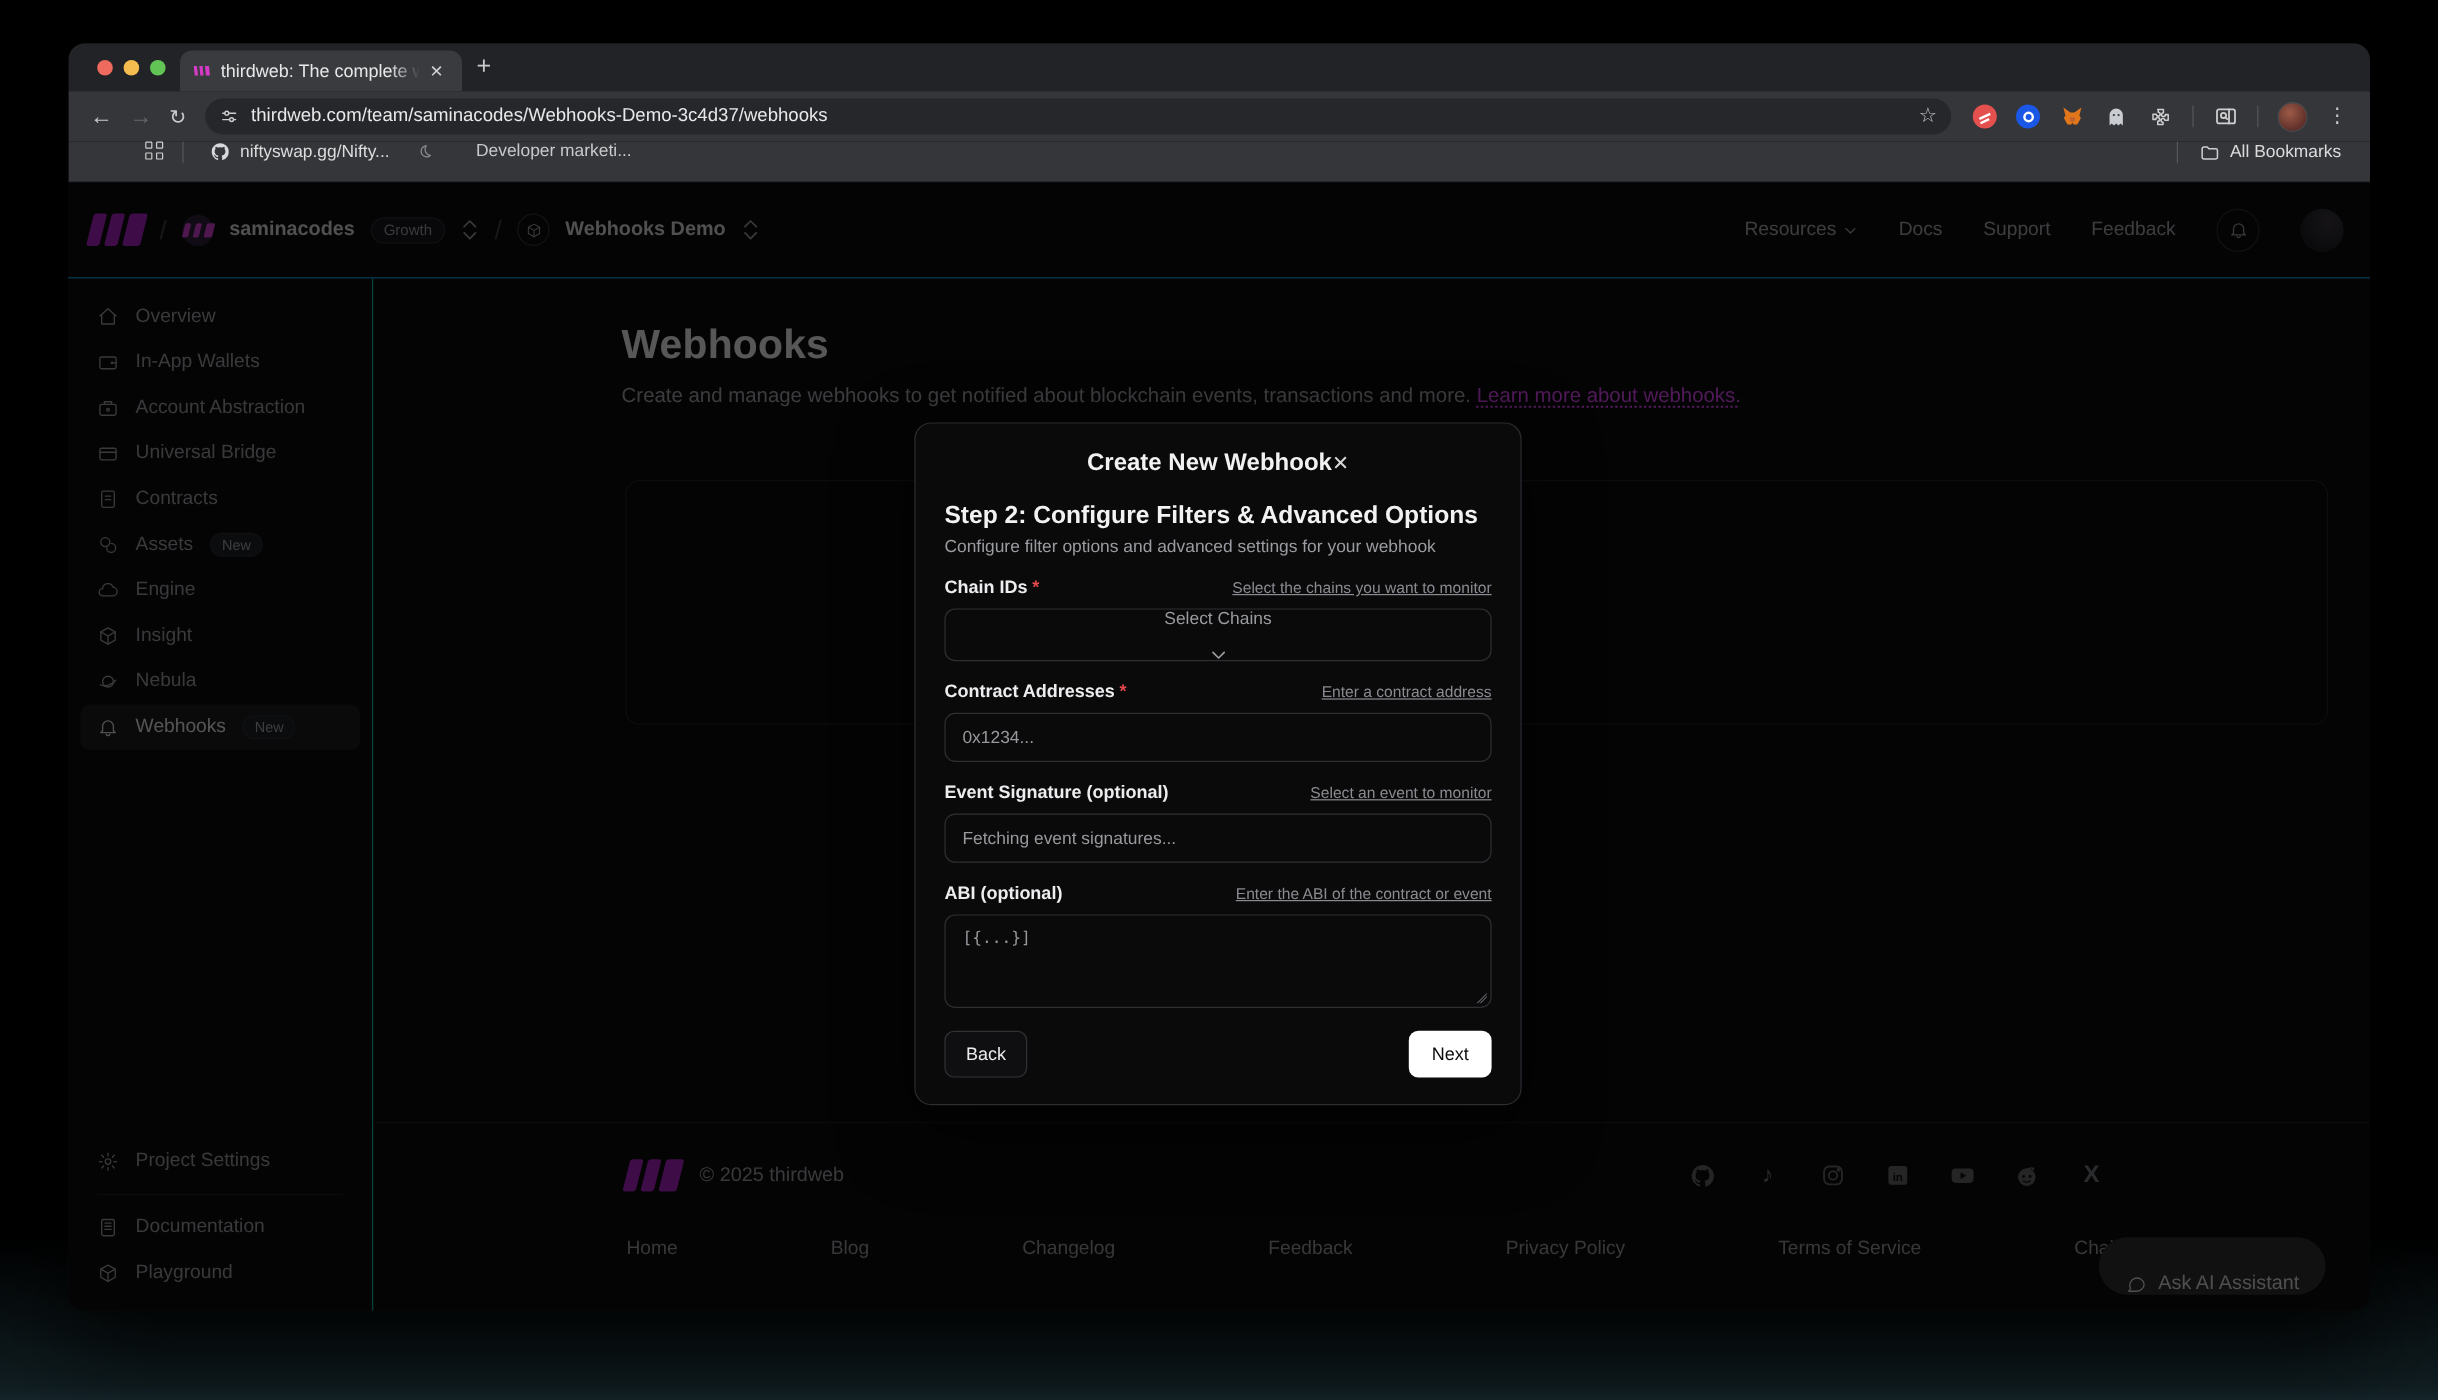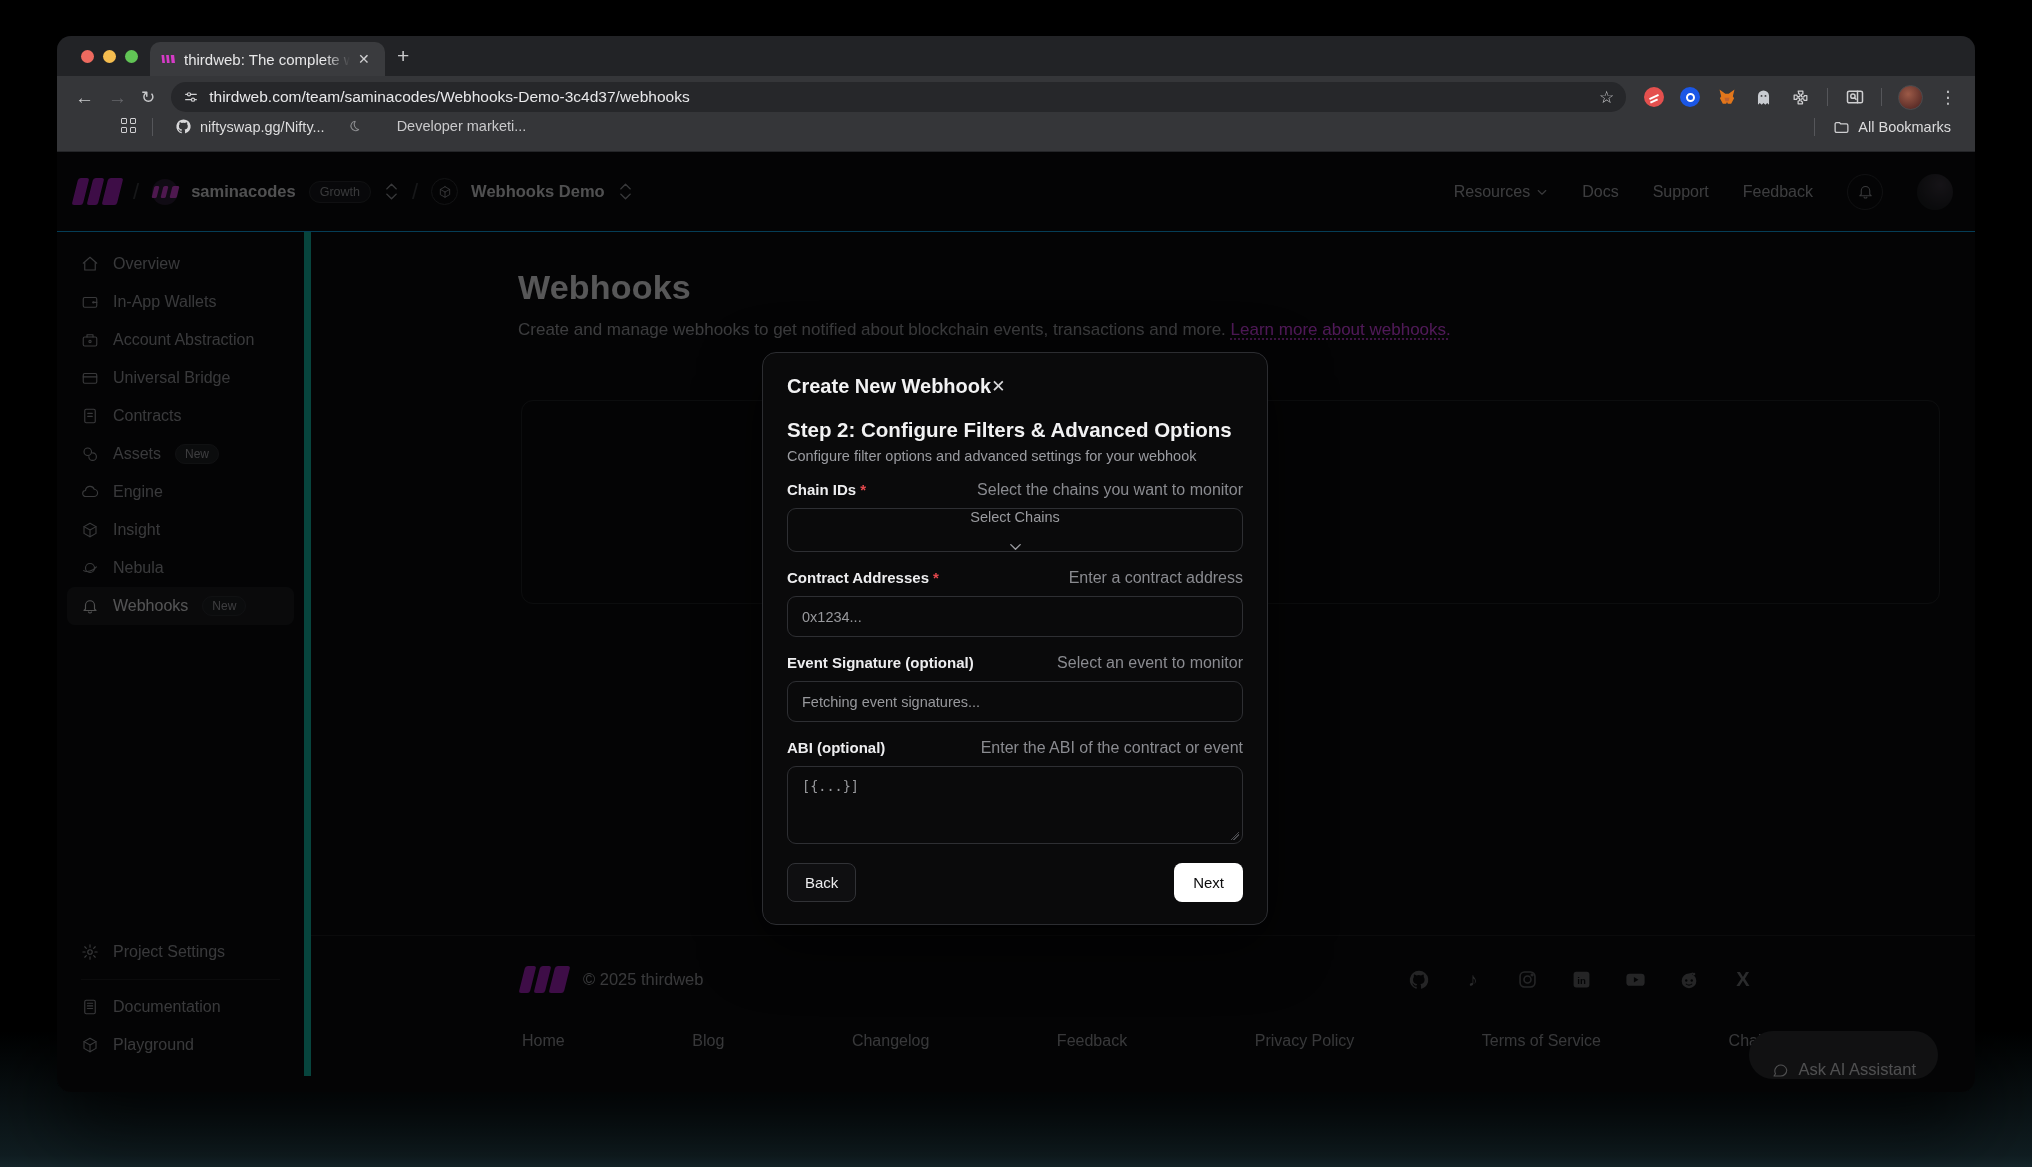--- a/index.html
+++ b/index.html
@@ -71,21 +71,21 @@
   .team-avatar { width:26px; height:26px; border-radius:50%; background:#2d1e36; display:flex; align-items:center; justify-content:center; }
   .crumb-label { color:#d9d9dc; font-size:16.5px; font-weight:600; }
   .plan-badge { font-size:12.5px; color:#9b9ca1; border:1px solid #2c2d31; background:#17181b; border-radius:999px; padding:3px 10px; }
   .proj-ico { width:27px; height:27px; border-radius:50%; border:1px solid #333438; display:flex; align-items:center; justify-content:center; }
   .updown { display:flex; flex-direction:column; gap:1px; }
   .site-nav { display:flex; align-items:center; gap:34px; color:#a6a7ac; font-size:16px; }
   .nav-link { display:flex; align-items:center; gap:6px; }
   .bell-wrap { width:36px; height:36px; border-radius:50%; border:1px solid #2c2d31; display:flex; align-items:center; justify-content:center; }
   .nav-avatar { width:36px; height:36px; border-radius:50%; background:radial-gradient(circle at 65% 30%, #3c3640, #1d1e22 70%); }
   
-  .sidebar { position:absolute; top:80px; left:0; bottom:16px; width:254px; border-right:7px solid #14b8a6; padding-top:13px; }
+  .sidebar { position:absolute; top:80px; left:0; bottom:0; width:254px; border-right:1px solid #14b8a6; padding-top:13px; }
   .side-item { height:38px; margin:0 10px; border-radius:8px; display:flex; align-items:center; gap:14px;
     padding:0 14px; color:#9b9ca1; font-size:16px; }
   .side-item.active { background:#1c1d20; color:#e4e4e6; }
   .side-item svg { stroke:#9b9ca1; stroke-width:1.5; fill:none; stroke-linecap:round; stroke-linejoin:round; flex:0 0 auto;}
   .side-item.active svg { stroke:#d8d8da; }
   .new-badge { font-size:12px; color:#a5a6ab; background:#202125; border:1px solid #2d2e33; border-radius:999px; padding:2px 9px; }
   .side-bottom { position:absolute; left:0; right:0; bottom:12px; }
   .side-divider { height:1px; background:#1e1f22; margin:8px 24px; }
   
   .main { position:absolute; left:254px; top:80px; right:0; bottom:0; }
@@ -103,29 +103,29 @@
   .socials svg, .socials span { opacity:.85; }
   .soc { width:24px; height:24px; display:flex; align-items:center; justify-content:center; color:#86878c; font-size:19px; }
   .foot-links { position:absolute; top:96px; left:211px; width:1268px; display:flex; justify-content:space-between; color:#97989d; font-size:16px; }
   .ask-ai { position:absolute; top:95px; right:37px; height:48px; background:#2e2f33; border-radius:999px;
     display:flex; align-items:flex-end; gap:10px; padding:0 22px; color:#d6d6d8; font-size:16.5px; }
   
   .dim { position:absolute; inset:0; background:rgba(0,0,0,.63); z-index:20; }
   .modal { position:absolute; z-index:30; left:705px; top:200px; width:506px;
     background:#0a0a0b; border:1px solid #2c2d31; border-radius:14px; padding:22px 24px;
     box-shadow:0 20px 60px rgba(0,0,0,.7); }
-  .m-head { display:flex; align-items:center; justify-content:flex-start; }
+  .m-head { display:flex; align-items:center; justify-content:center; }
   .m-title { color:#f2f2f3; font-size:20px; font-weight:600; }
   .m-close { color:#d8d8da; font-size:17px; line-height:1; }
   .m-step { margin-top:20px; color:#f2f2f3; font-size:20.5px; font-weight:700; }
   .m-sub { margin-top:6px; color:#9b9ca1; font-size:14.5px; }
   .f-row { margin-top:17px; display:flex; align-items:baseline; justify-content:space-between; }
   .f-label { color:#ededef; font-size:15px; font-weight:600; }
   .req { color:#e5484d; margin-left:4px; }
-  .f-caption { color:#8a8b90; font-size:16px; }
+  .f-caption { color:#8a8b90; font-size:13px;text-decoration:underline; }
   .control { margin-top:9px; width:100%; background:transparent; border:1px solid #2e2f33; border-radius:9px;
     color:#9a9b9f; font-size:14.5px; padding:0 14px; font-family:"Liberation Sans","DejaVu Sans",sans-serif; }
   .select { height:44px; display:flex; align-items:center; justify-content:space-between;flex-direction:column; }
   input.control { height:41px; display:block; }
   input.control::placeholder, textarea.control::placeholder { color:#98999d; opacity:1; }
   textarea.control { height:78px; padding:11px 14px; resize:none; display:block;
     font-family:"DejaVu Sans Mono","Liberation Mono",monospace; font-size:13.5px;
     background-image:linear-gradient(135deg, transparent 0 60%, #4a4b4f 60% 66%, transparent 66% 72%, #4a4b4f 72% 78%, transparent 78%);
     background-repeat:no-repeat; background-size:11px 11px; background-position:right 3px bottom 3px; }
   .m-actions { margin-top:19px; display:flex; align-items:center; justify-content:space-between; }

